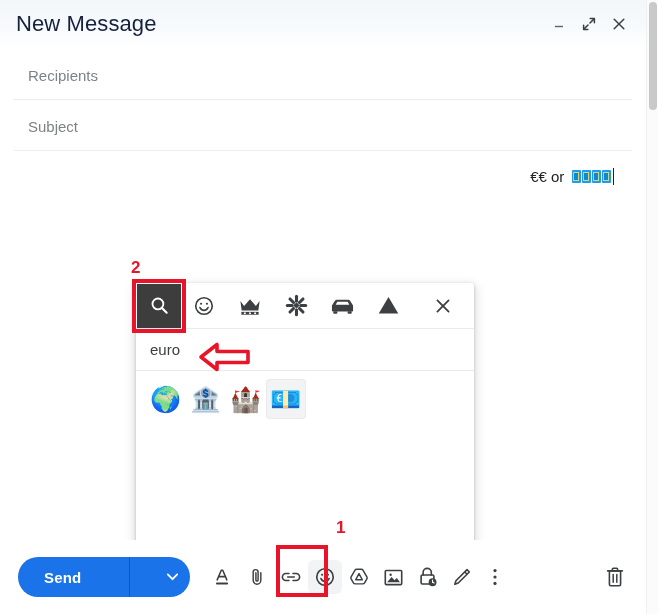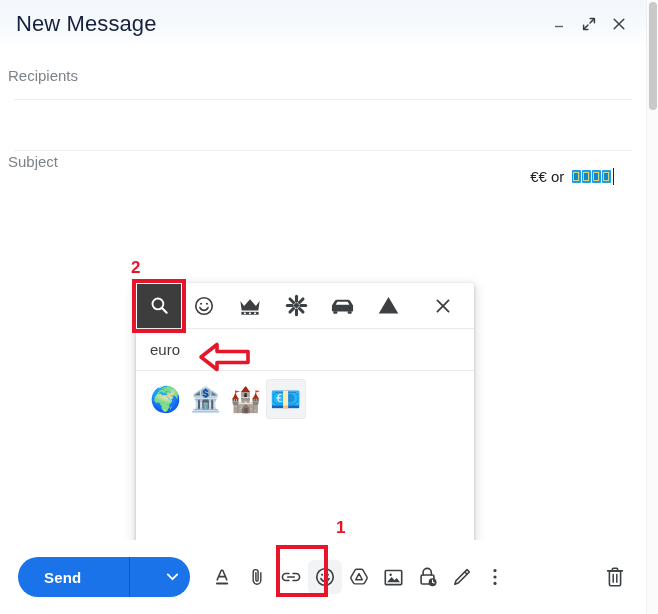--- a/index.html
+++ b/index.html
@@ -52,42 +52,42 @@
     align-items: center;
     justify-content: center;
     color: #5f6368;
     margin-left: 4px;
     cursor: pointer;
   }
 
   
   .field-row {
     position: absolute;
-    left: 8px;
+    left: 0;
     width: 646px;
     box-sizing: border-box;
-    padding: 0 0;
+    padding: 0 28px;
     display: flex;
     align-items: center;
   }
   .field-row .field-label {
     font-size: 15px;
     color: #7d8287;
     font-weight: 400;
   }
   .field-divider {
     position: absolute;
     left: 14px;
     width: 618px;
     height: 1px;
     background: #eceff1;
   }
   #recipients-row { top: 58px; height: 34px; }
   #recipients-divider { top: 99px; }
-  #subject-row { top: 110px; height: 32px; margin-top: 35px; }
+  #subject-row { top: 110px; height: 32px; }
   #subject-divider { top: 150px; }
 
   
   #body-row {
     position: absolute;
     left: 14px;
     top: 162px;
     width: 600px;
     height: 28px;
     display: flex;

